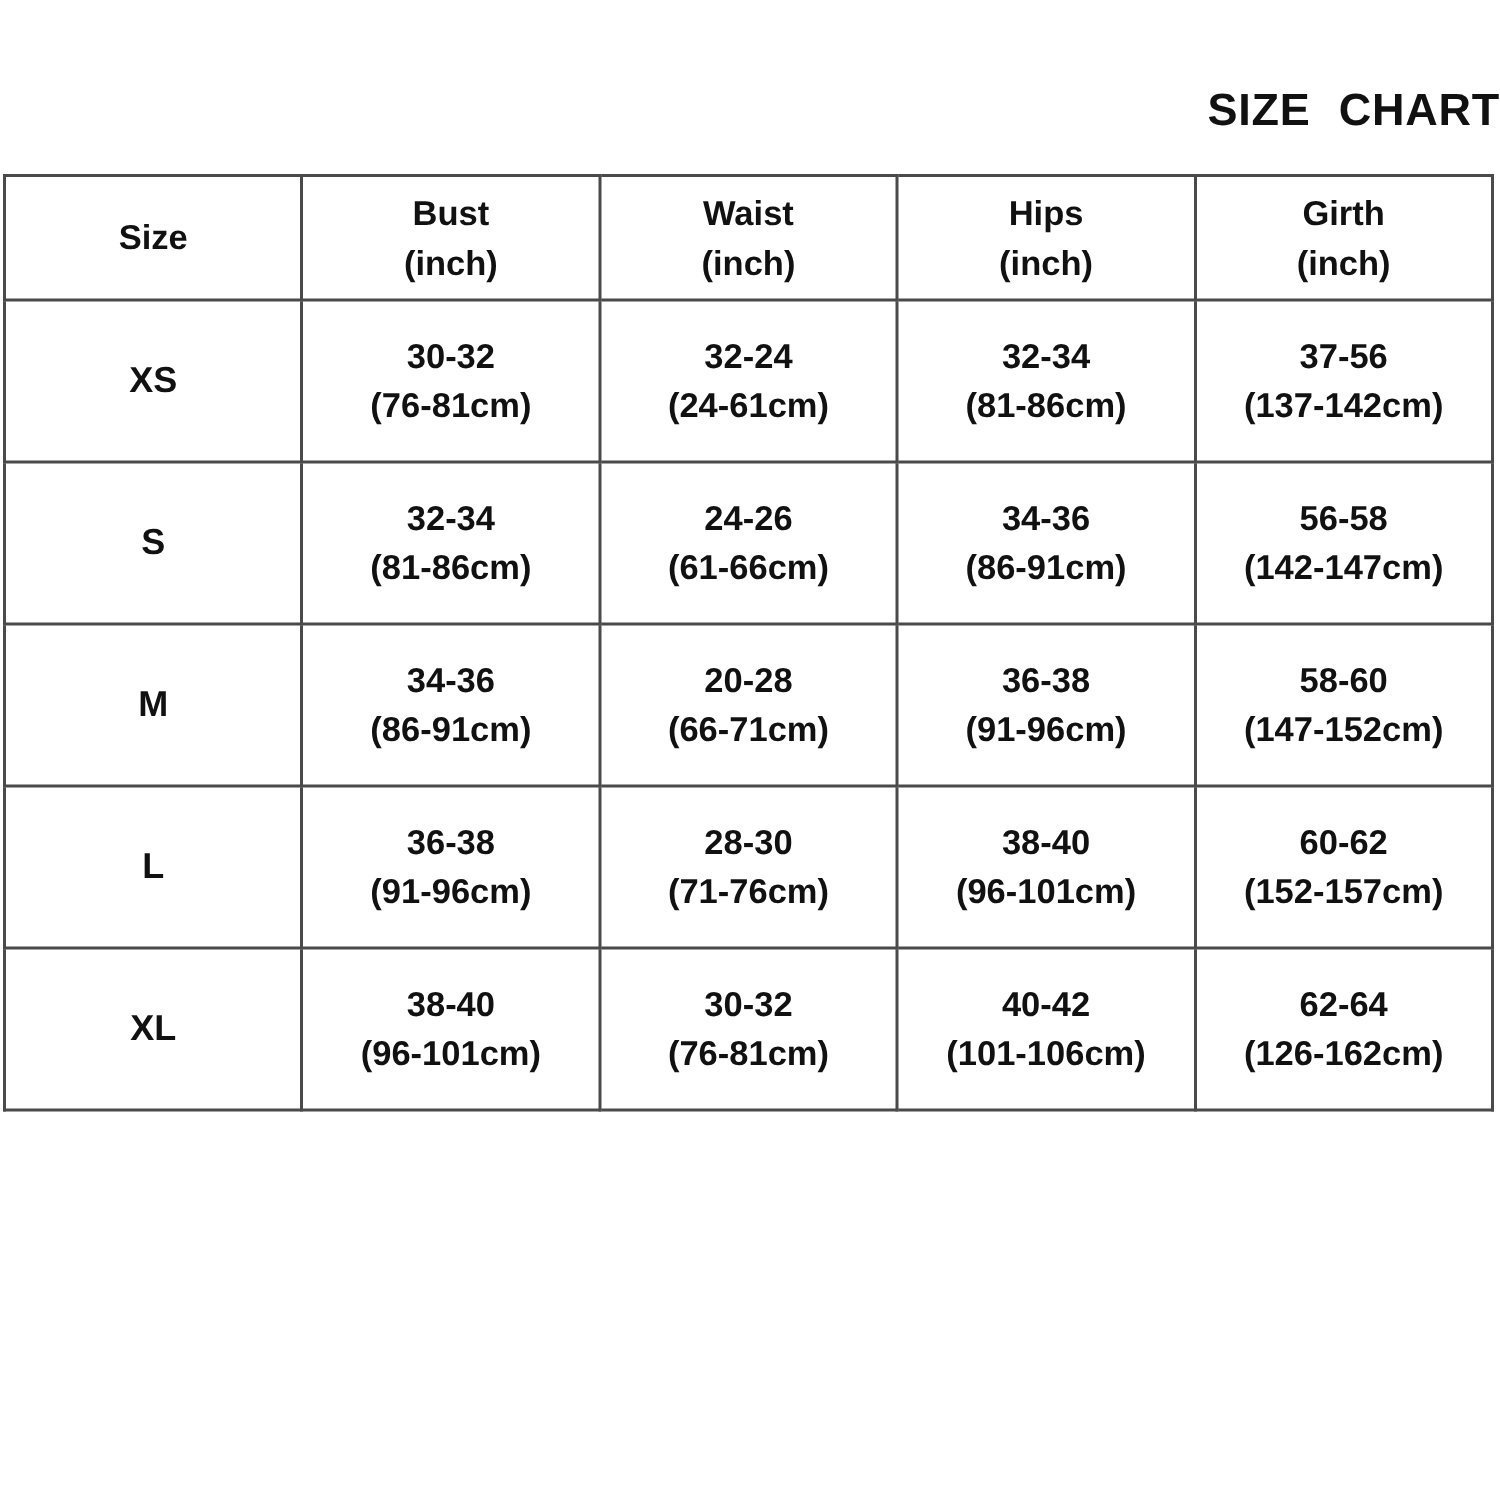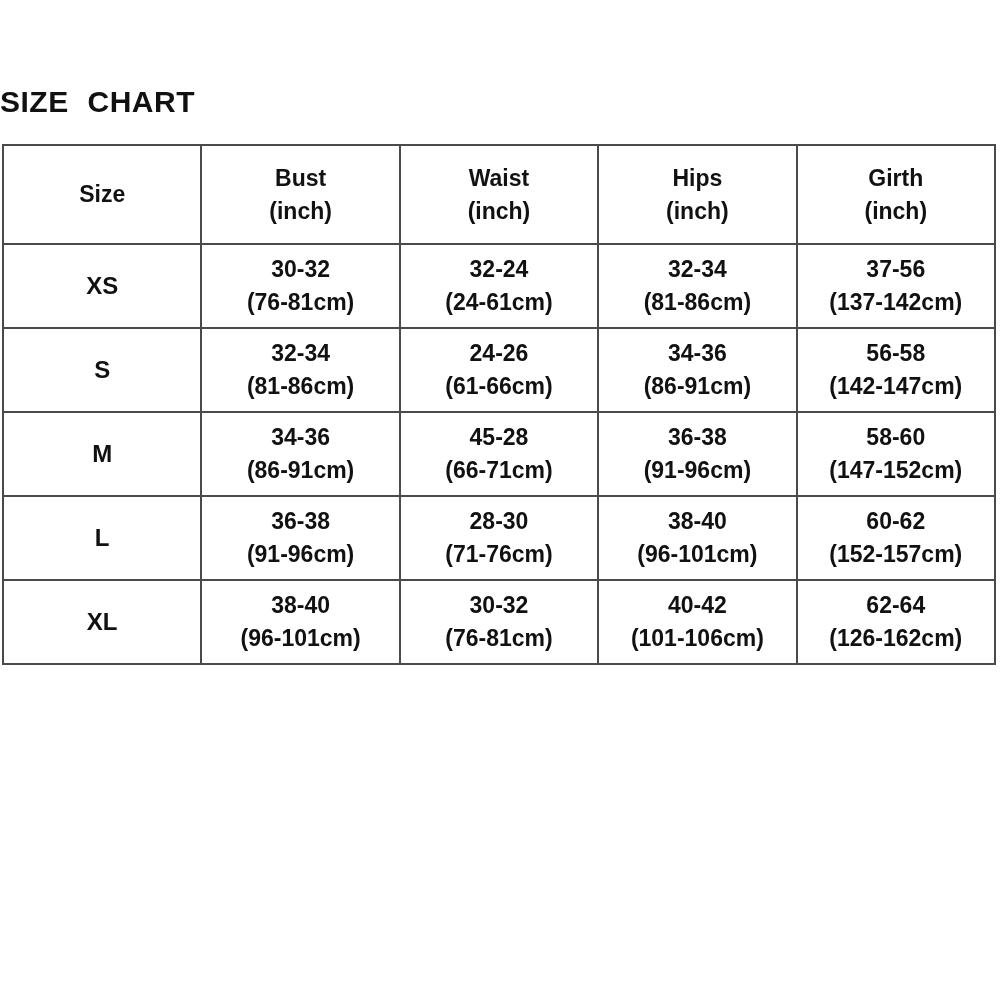--- a/index.html
+++ b/index.html
@@ -6,45 +6,45 @@
     margin: 0;
     padding: 0;
     width: 1000px;
     height: 1000px;
     background: #ffffff;
     overflow: hidden;
     font-family: "Liberation Sans", sans-serif;
     color: #111111;
   }
   .title {
-    padding-top: 84px;
+    padding-top: 56px;
     padding-bottom: 24px;
     height: 36px;
     line-height: 36px;
-    text-align: left;
+    text-align: right;
     font-size: 30px;
     font-weight: 700;
     word-spacing: 10px;
     letter-spacing: 0.5px;
   }
   table.size-chart {
     border-collapse: collapse;
     table-layout: fixed;
     width: 994px;
     margin-left: 2px;
   }
   .size-chart td {
     border: 2px solid #4a4a4a;
     text-align: center;
     vertical-align: middle;
     padding: 0;
     font-weight: 700;
   }
-  .size-chart tr.hdr { height: 99px; }
-  .size-chart tr.row { height: 84px; padding-left: 16px; }
+  .size-chart tr.hdr { height: 83px; }
+  .size-chart tr.row { height: 108px; padding-left: 16px; }
   .hdr-line1, .hdr-line2 {
     font-size: 23px;
     line-height: 33px;
   }
   .row-label {
     font-size: 24px;
   }
   .val-in, .val-cm {
     font-size: 23px;
     line-height: 33px;
@@ -120,21 +120,21 @@
       </td>
     </tr>
 
     <tr class="row">
       <td class="row-label">M</td>
       <td>
         <div class="val-in">34-36</div>
         <div class="val-cm">(86-91cm)</div>
       </td>
       <td>
-        <div class="val-in">45-28</div>
+        <div class="val-in">20-28</div>
         <div class="val-cm">(66-71cm)</div>
       </td>
       <td>
         <div class="val-in">36-38</div>
         <div class="val-cm">(91-96cm)</div>
       </td>
       <td>
         <div class="val-in">58-60</div>
         <div class="val-cm">(147-152cm)</div>
       </td>

